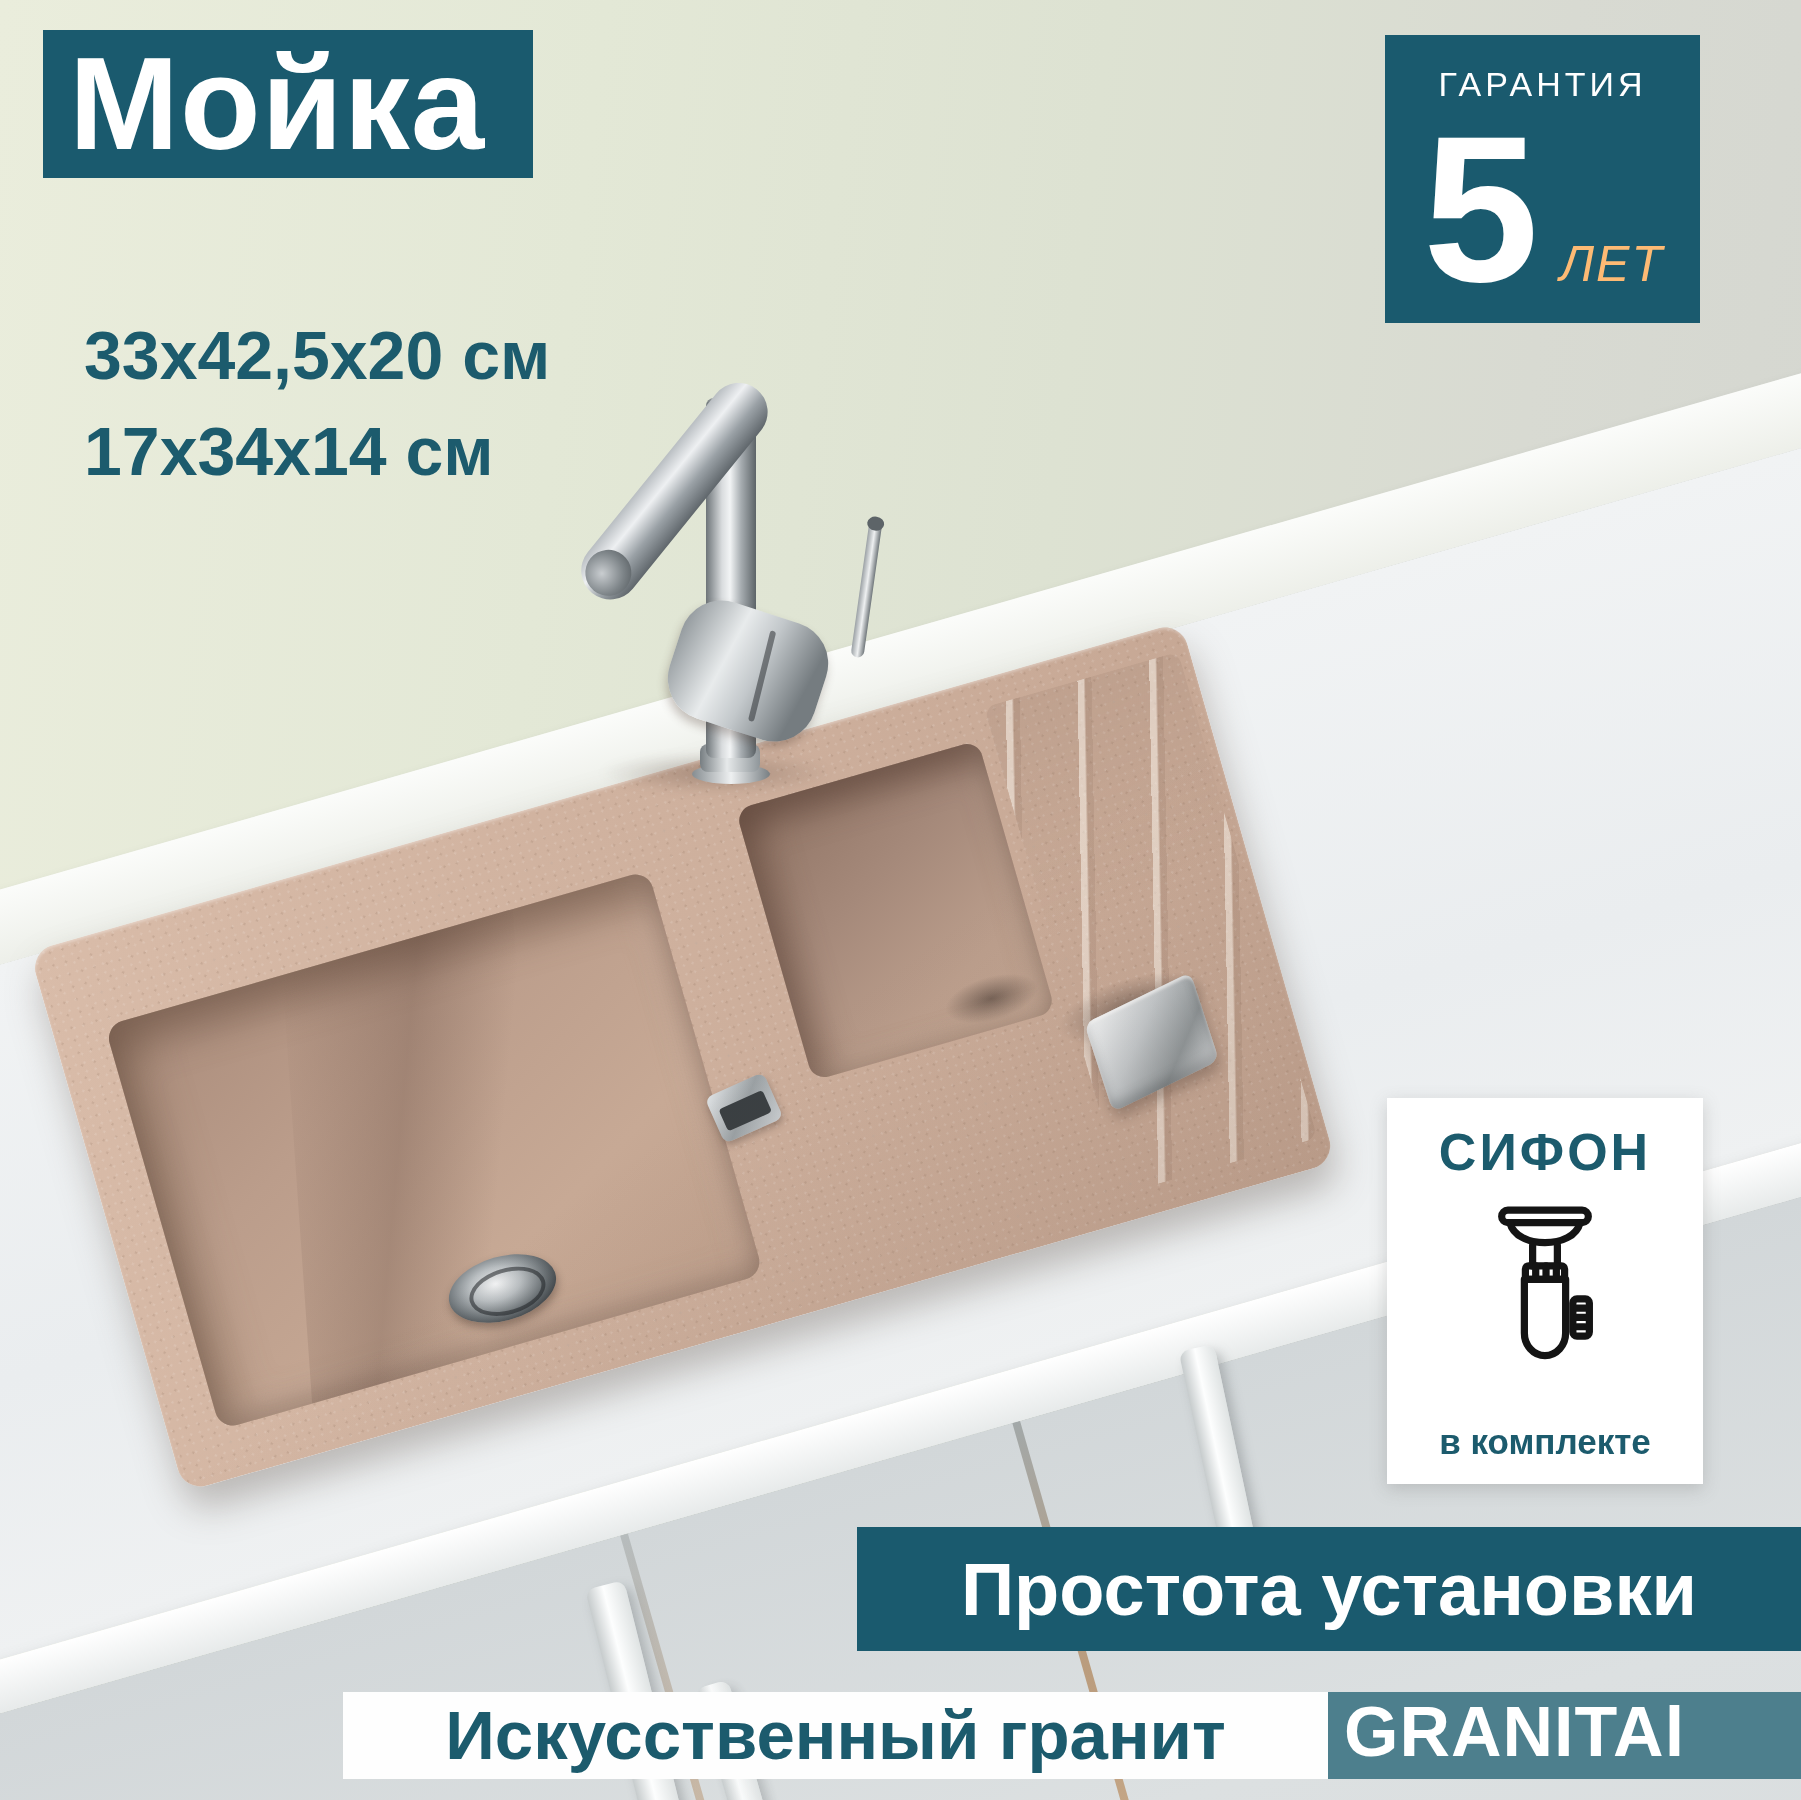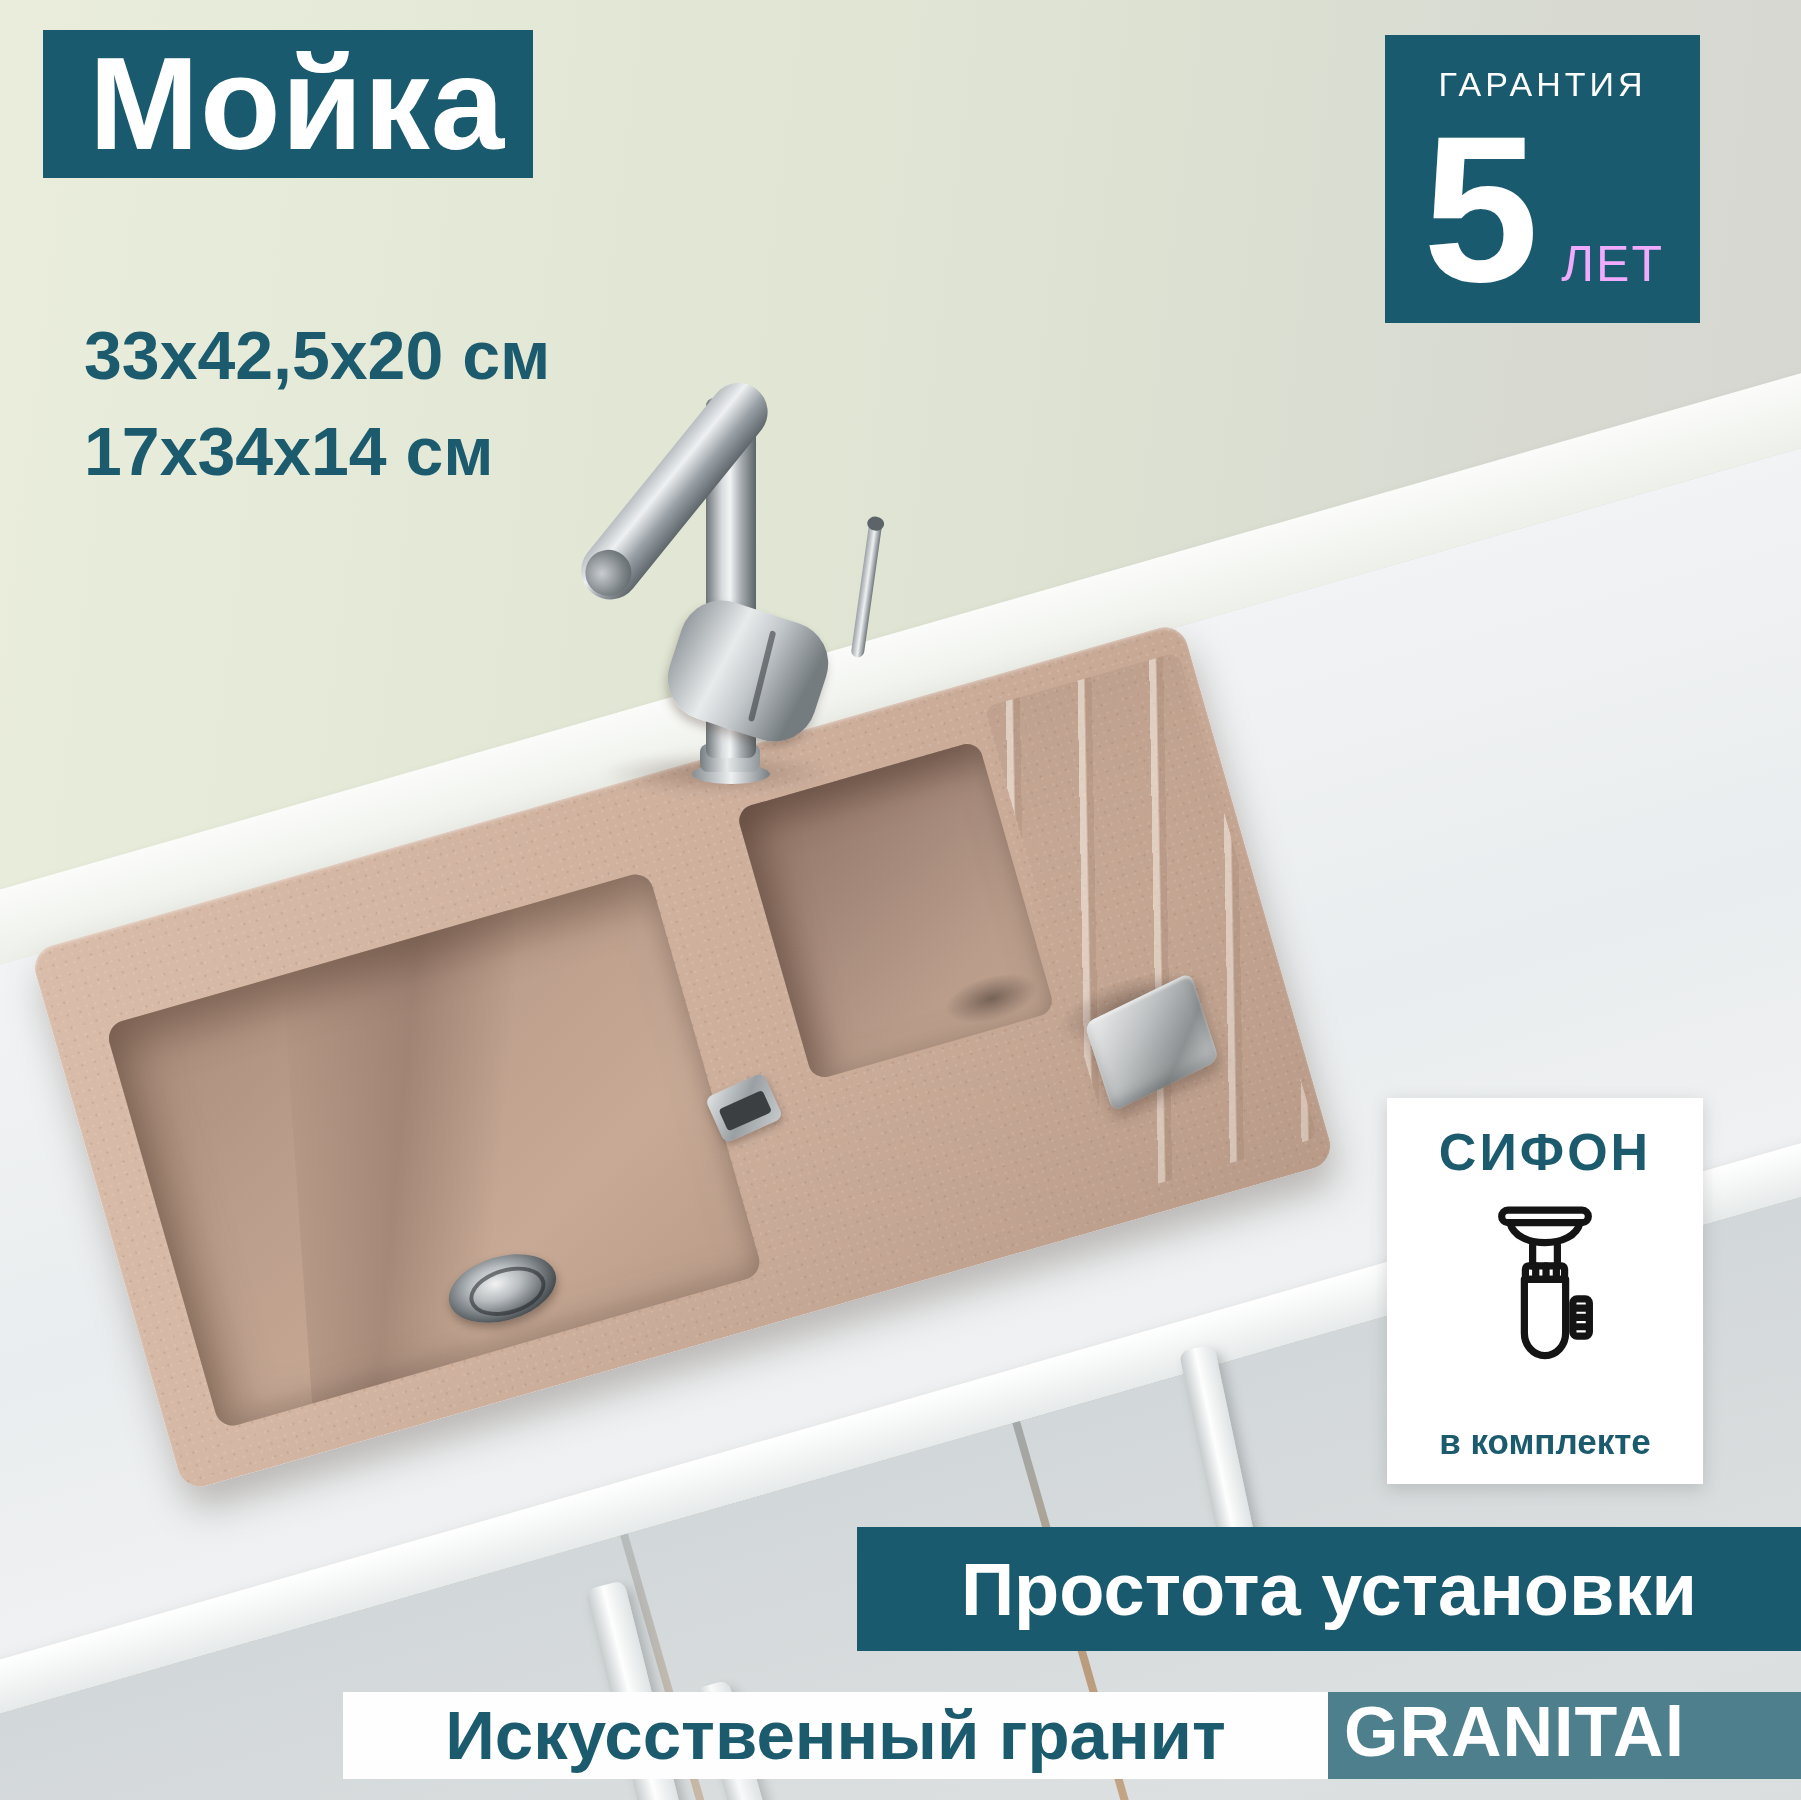--- a/index.html
+++ b/index.html
@@ -101,31 +101,31 @@
     transform:rotate(8deg);
     background:linear-gradient(90deg,#9ba1a5,#eef0f1 50%,#6f767a);}
   .f-handle::after{content:"";position:absolute;left:-2px;top:-4px;width:17px;height:14px;border-radius:50%;
     background:#5d6468;}
   .f-base{position:absolute;left:700px;top:744px;width:60px;height:28px;border-radius:8px;
     background:linear-gradient(90deg,#777e82,#e6e9ea 45%,#8f969a);}
   .f-flange{position:absolute;left:692px;top:764px;width:78px;height:20px;border-radius:50%;
     background:linear-gradient(90deg,#868d91,#eef0f1 50%,#787f83);}
   
   .title-block{position:absolute;left:43px;top:30px;width:490px;height:148px;background:var(--teal);
-    display:flex;align-items:center;padding-left:46px;box-sizing:border-box;}
+    display:flex;align-items:center;padding-left:26px;box-sizing:border-box;}
   .title-block span{font-size:132px;font-weight:700;color:#fff;line-height:1;letter-spacing:1px;}
   .subtitle{position:absolute;left:82px;top:210px;font-size:84px;font-weight:700;color:var(--teal-text);line-height:1.1;}
   .dim{position:absolute;left:84px;font-size:68px;font-weight:700;color:var(--teal-text);line-height:1.15;margin-top:8px;}
   .dim.d1{top:308px;}
   .dim.d2{top:404px;}
   .badge{position:absolute;left:1385px;top:35px;width:315px;height:288px;background:var(--teal);}
   .badge-label{position:absolute;left:0;right:0;top:30px;text-align:center;color:#fff;
     font-size:34px;font-weight:400;letter-spacing:4px;}
   .badge-value{position:absolute;left:38px;top:70px;color:#fff;font-size:208px;font-weight:700;line-height:1;}
-  .badge-unit{position:absolute;right:36px;bottom:30px;color:#f0abfc;font-size:50px;font-weight:400;letter-spacing:2px;}
+  .badge-unit{position:absolute;right:36px;bottom:30px;color:#fdba74;font-size:50px;font-weight:400;letter-spacing:2px;font-style:italic;}
   .siphon-card{position:absolute;left:1387px;top:1098px;width:316px;height:386px;background:#fff;
     box-shadow:0 5px 16px rgba(100,100,100,.25);
     display:flex;flex-direction:column;align-items:center;justify-content:space-between;box-sizing:border-box;
     padding:24px 0 22px 0;}
   .siphon-title{font-size:52px;font-weight:700;color:var(--teal-text);letter-spacing:3px;}
   .siphon-caption{font-size:35px;font-weight:700;color:var(--teal-text);}
   .install-banner{position:absolute;left:857px;top:1527px;width:944px;height:124px;background:var(--teal);
     display:flex;align-items:center;justify-content:center;}
   .install-banner span{font-size:74px;font-weight:700;color:#fff;}
   .material-strip{position:absolute;left:343px;top:1692px;width:985px;height:87px;background:#fefefe;

